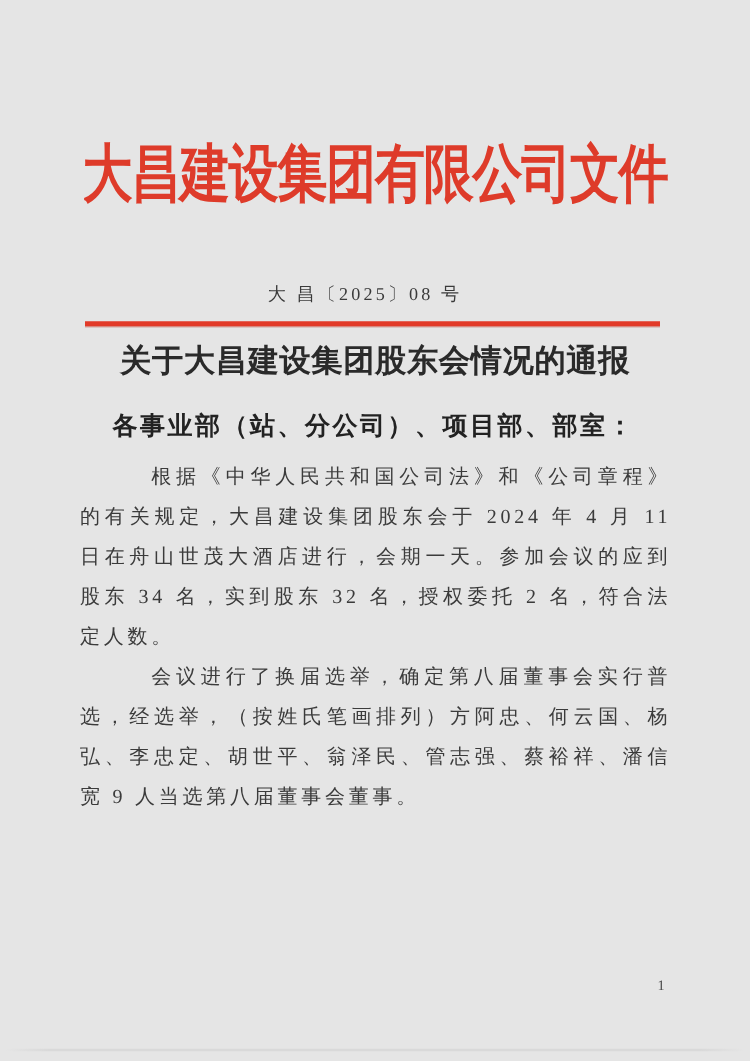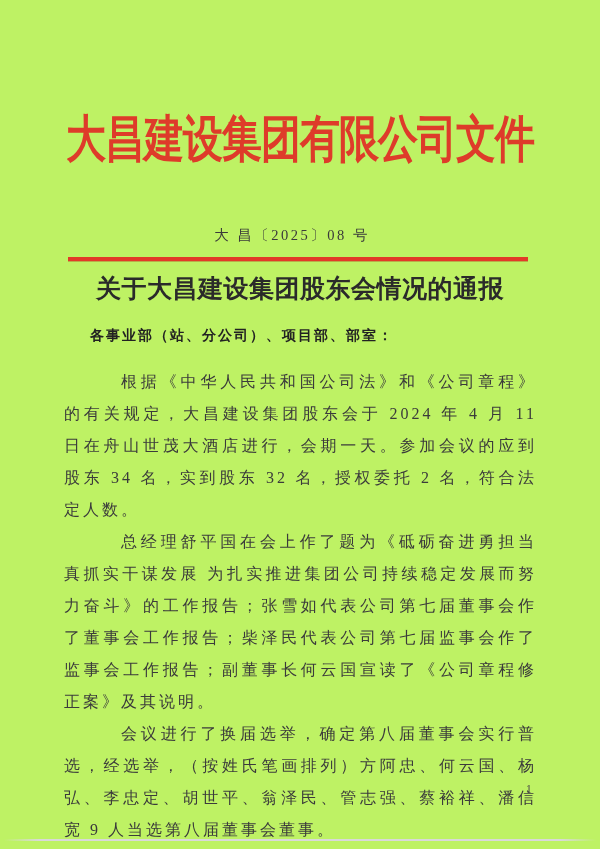--- a/index.html
+++ b/index.html
@@ -5,21 +5,21 @@
   html, body {
     margin: 0;
     padding: 0;
     background: #ffffff;
     font-family: "Liberation Serif", serif;
   }
   .page {
     position: relative;
     width: 600px;
     height: 849px;
-    background: #bef264;
+    background: #e5e5e5;
     overflow: hidden;
   }
   .letterhead {
     position: absolute;
     top: 118px;
     left: 0;
     width: 600px;
     text-align: center;
     font-size: 40px;
     font-weight: bold;
@@ -58,21 +58,21 @@
     font-size: 25px;
     font-weight: bold;
     letter-spacing: 0.5px;
     color: #2a2a2a;
     white-space: nowrap;
   }
   .addressee {
     position: absolute;
     top: 327px;
     left: 90px;
-    font-size: 14px;
+    font-size: 20px;
     font-weight: bold;
     letter-spacing: 2px;
     color: #222222;
     white-space: nowrap;
   }
   .body-block {
     position: absolute;
     top: 366px;
     left: 64px;
     width: 473px;
@@ -116,21 +116,20 @@
   <div class="doc-number">大 昌〔2025〕08 号</div>
 
   <div class="red-line"></div>
 
   <div class="doc-title">关于大昌建设集团股东会情况的通报</div>
 
   <div class="addressee">各事业部（站、分公司）、项目部、部室：</div>
 
   <div class="body-block">
     <p>根据《中华人民共和国公司法》和《公司章程》的有关规定，大昌建设集团股东会于 2024 年 4 月 11 日在舟山世茂大酒店进行，会期一天。参加会议的应到股东 34 名，实到股东 32 名，授权委托 2 名，符合法定人数。</p>
-    <p>总经理舒平国在会上作了题为《砥砺奋进勇担当 真抓实干谋发展 为扎实推进集团公司持续稳定发展而努力奋斗》的工作报告；张雪如代表公司第七届董事会作了董事会工作报告；柴泽民代表公司第七届监事会作了监事会工作报告；副董事长何云国宣读了《公司章程修正案》及其说明。</p>
     <p>会议进行了换届选举，确定第八届董事会实行普选，经选举，（按姓氏笔画排列）方阿忠、何云国、杨　弘、李忠定、胡世平、翁泽民、管志强、蔡裕祥、潘信宽 9 人当选第八届董事会董事。</p>
   </div>
 
   <div class="page-number">1</div>
 
   <div class="scan-edge"></div>
 
 </div>
 
 </body></html>

